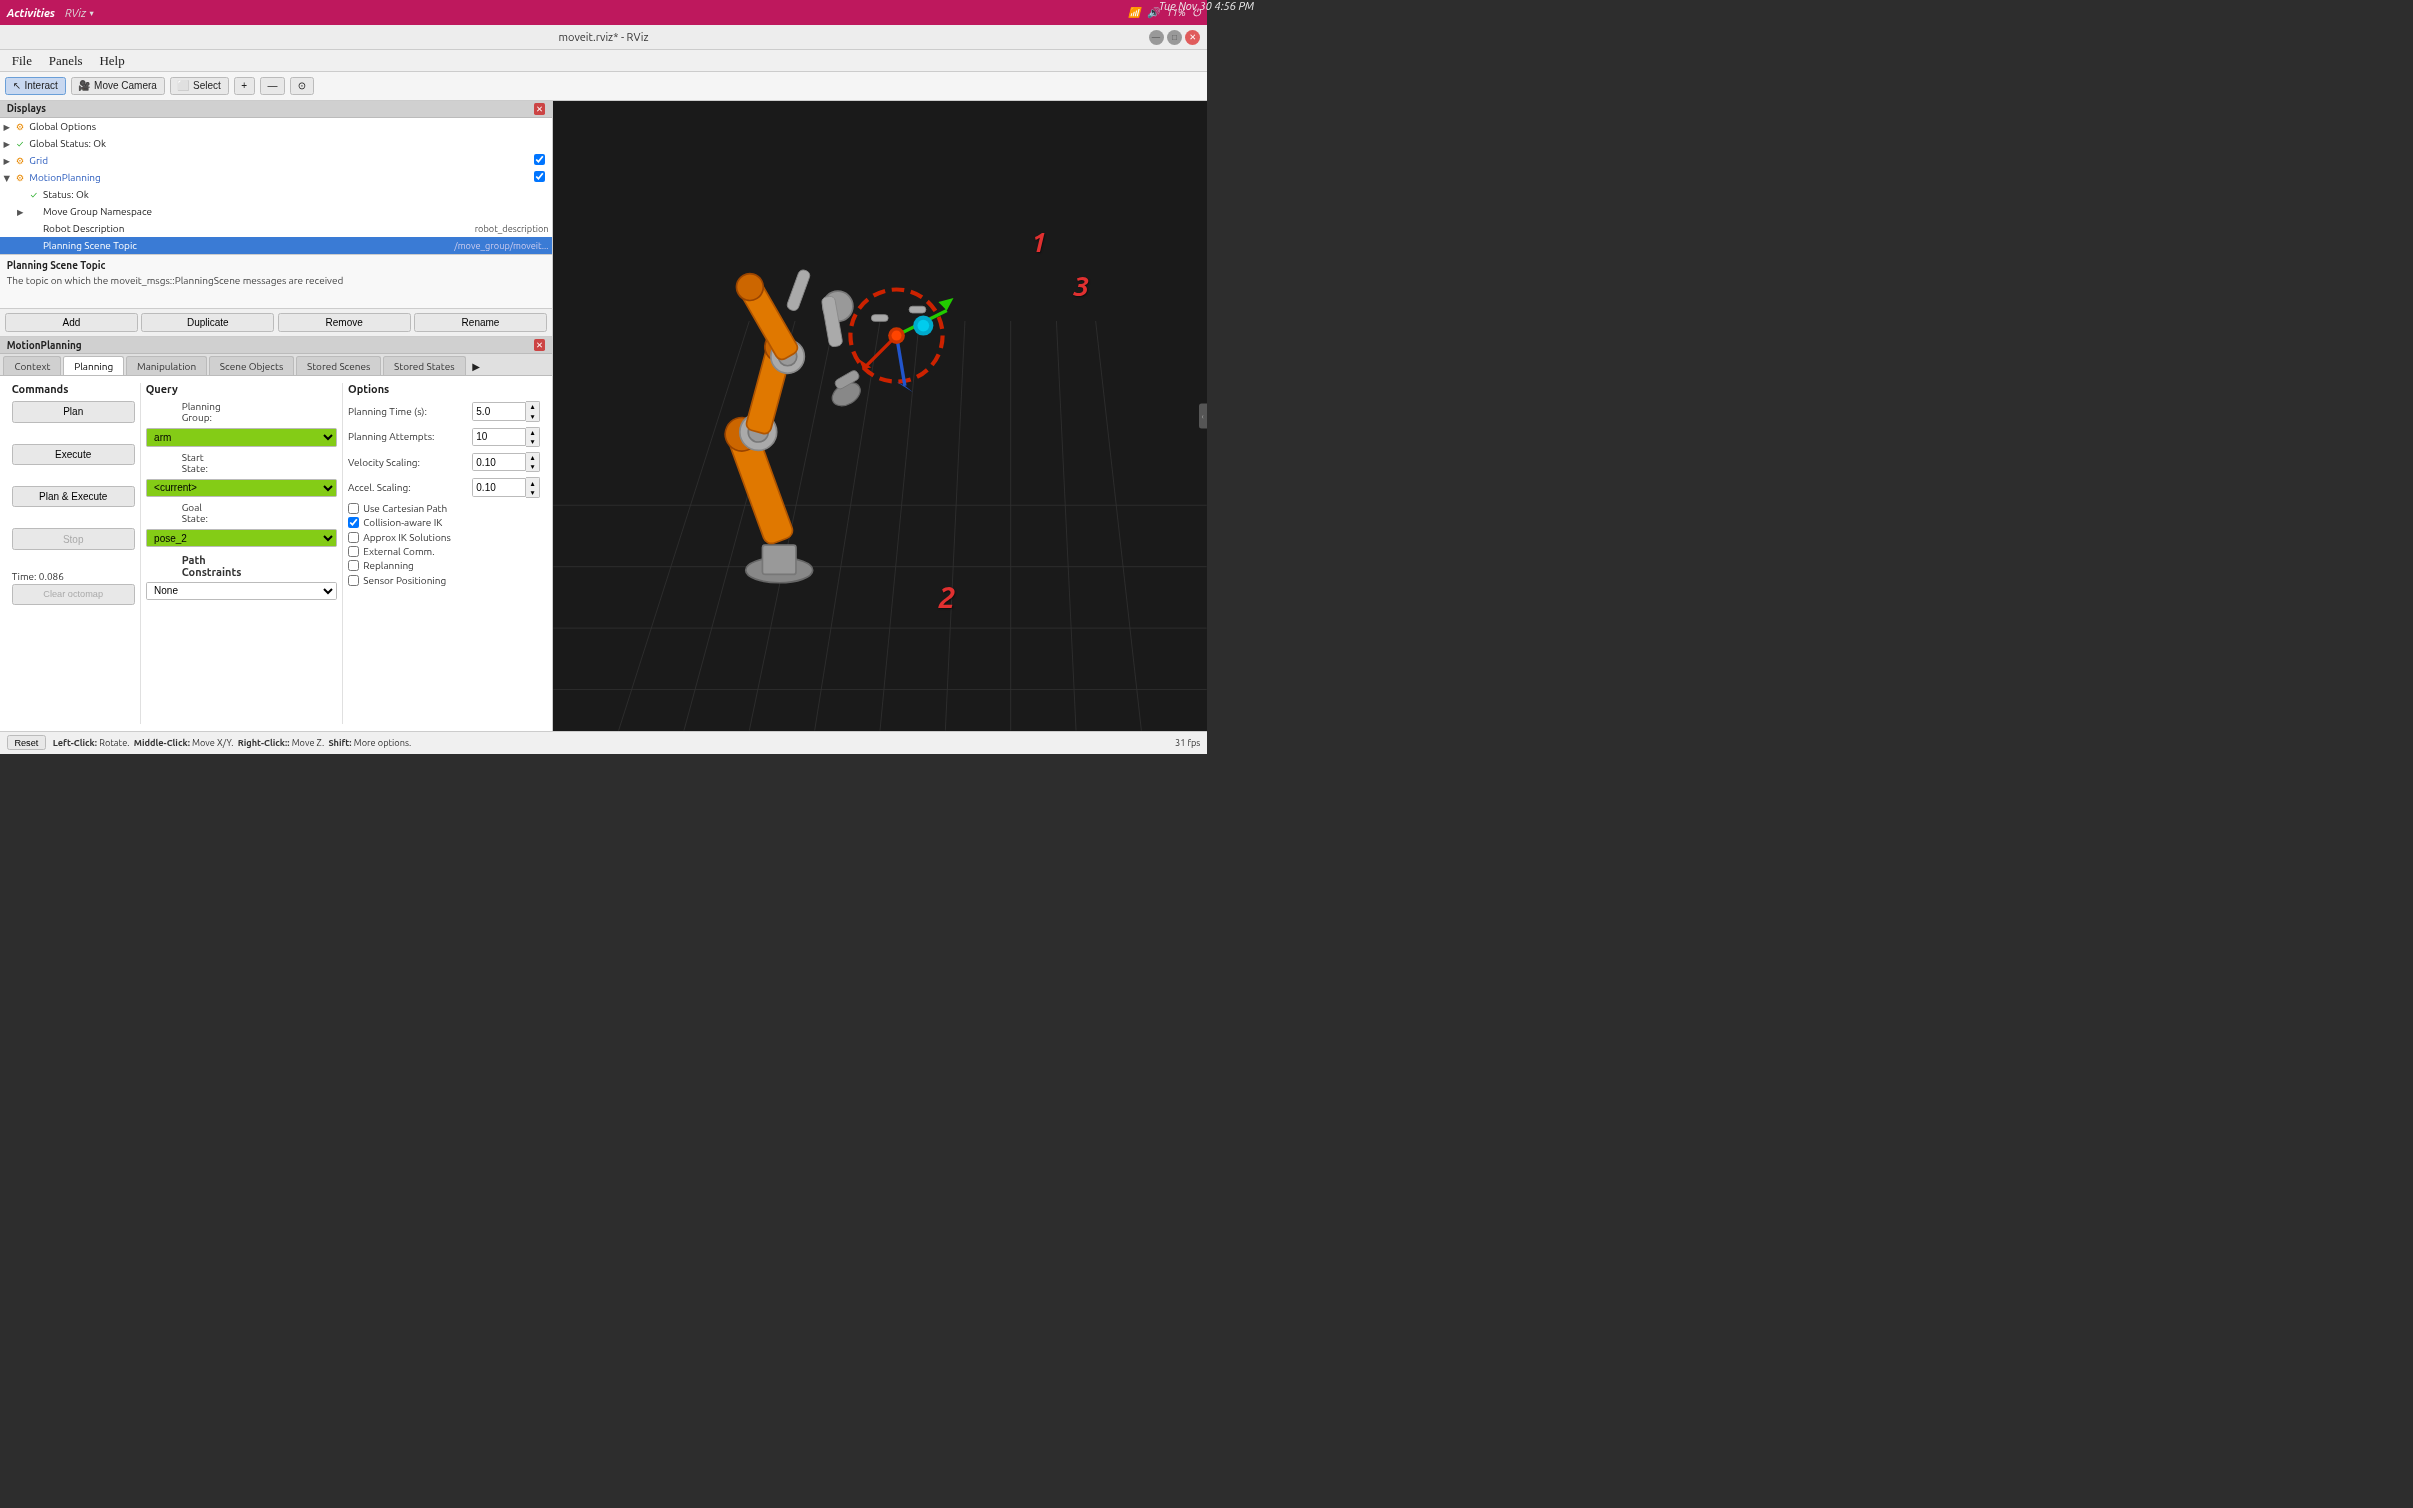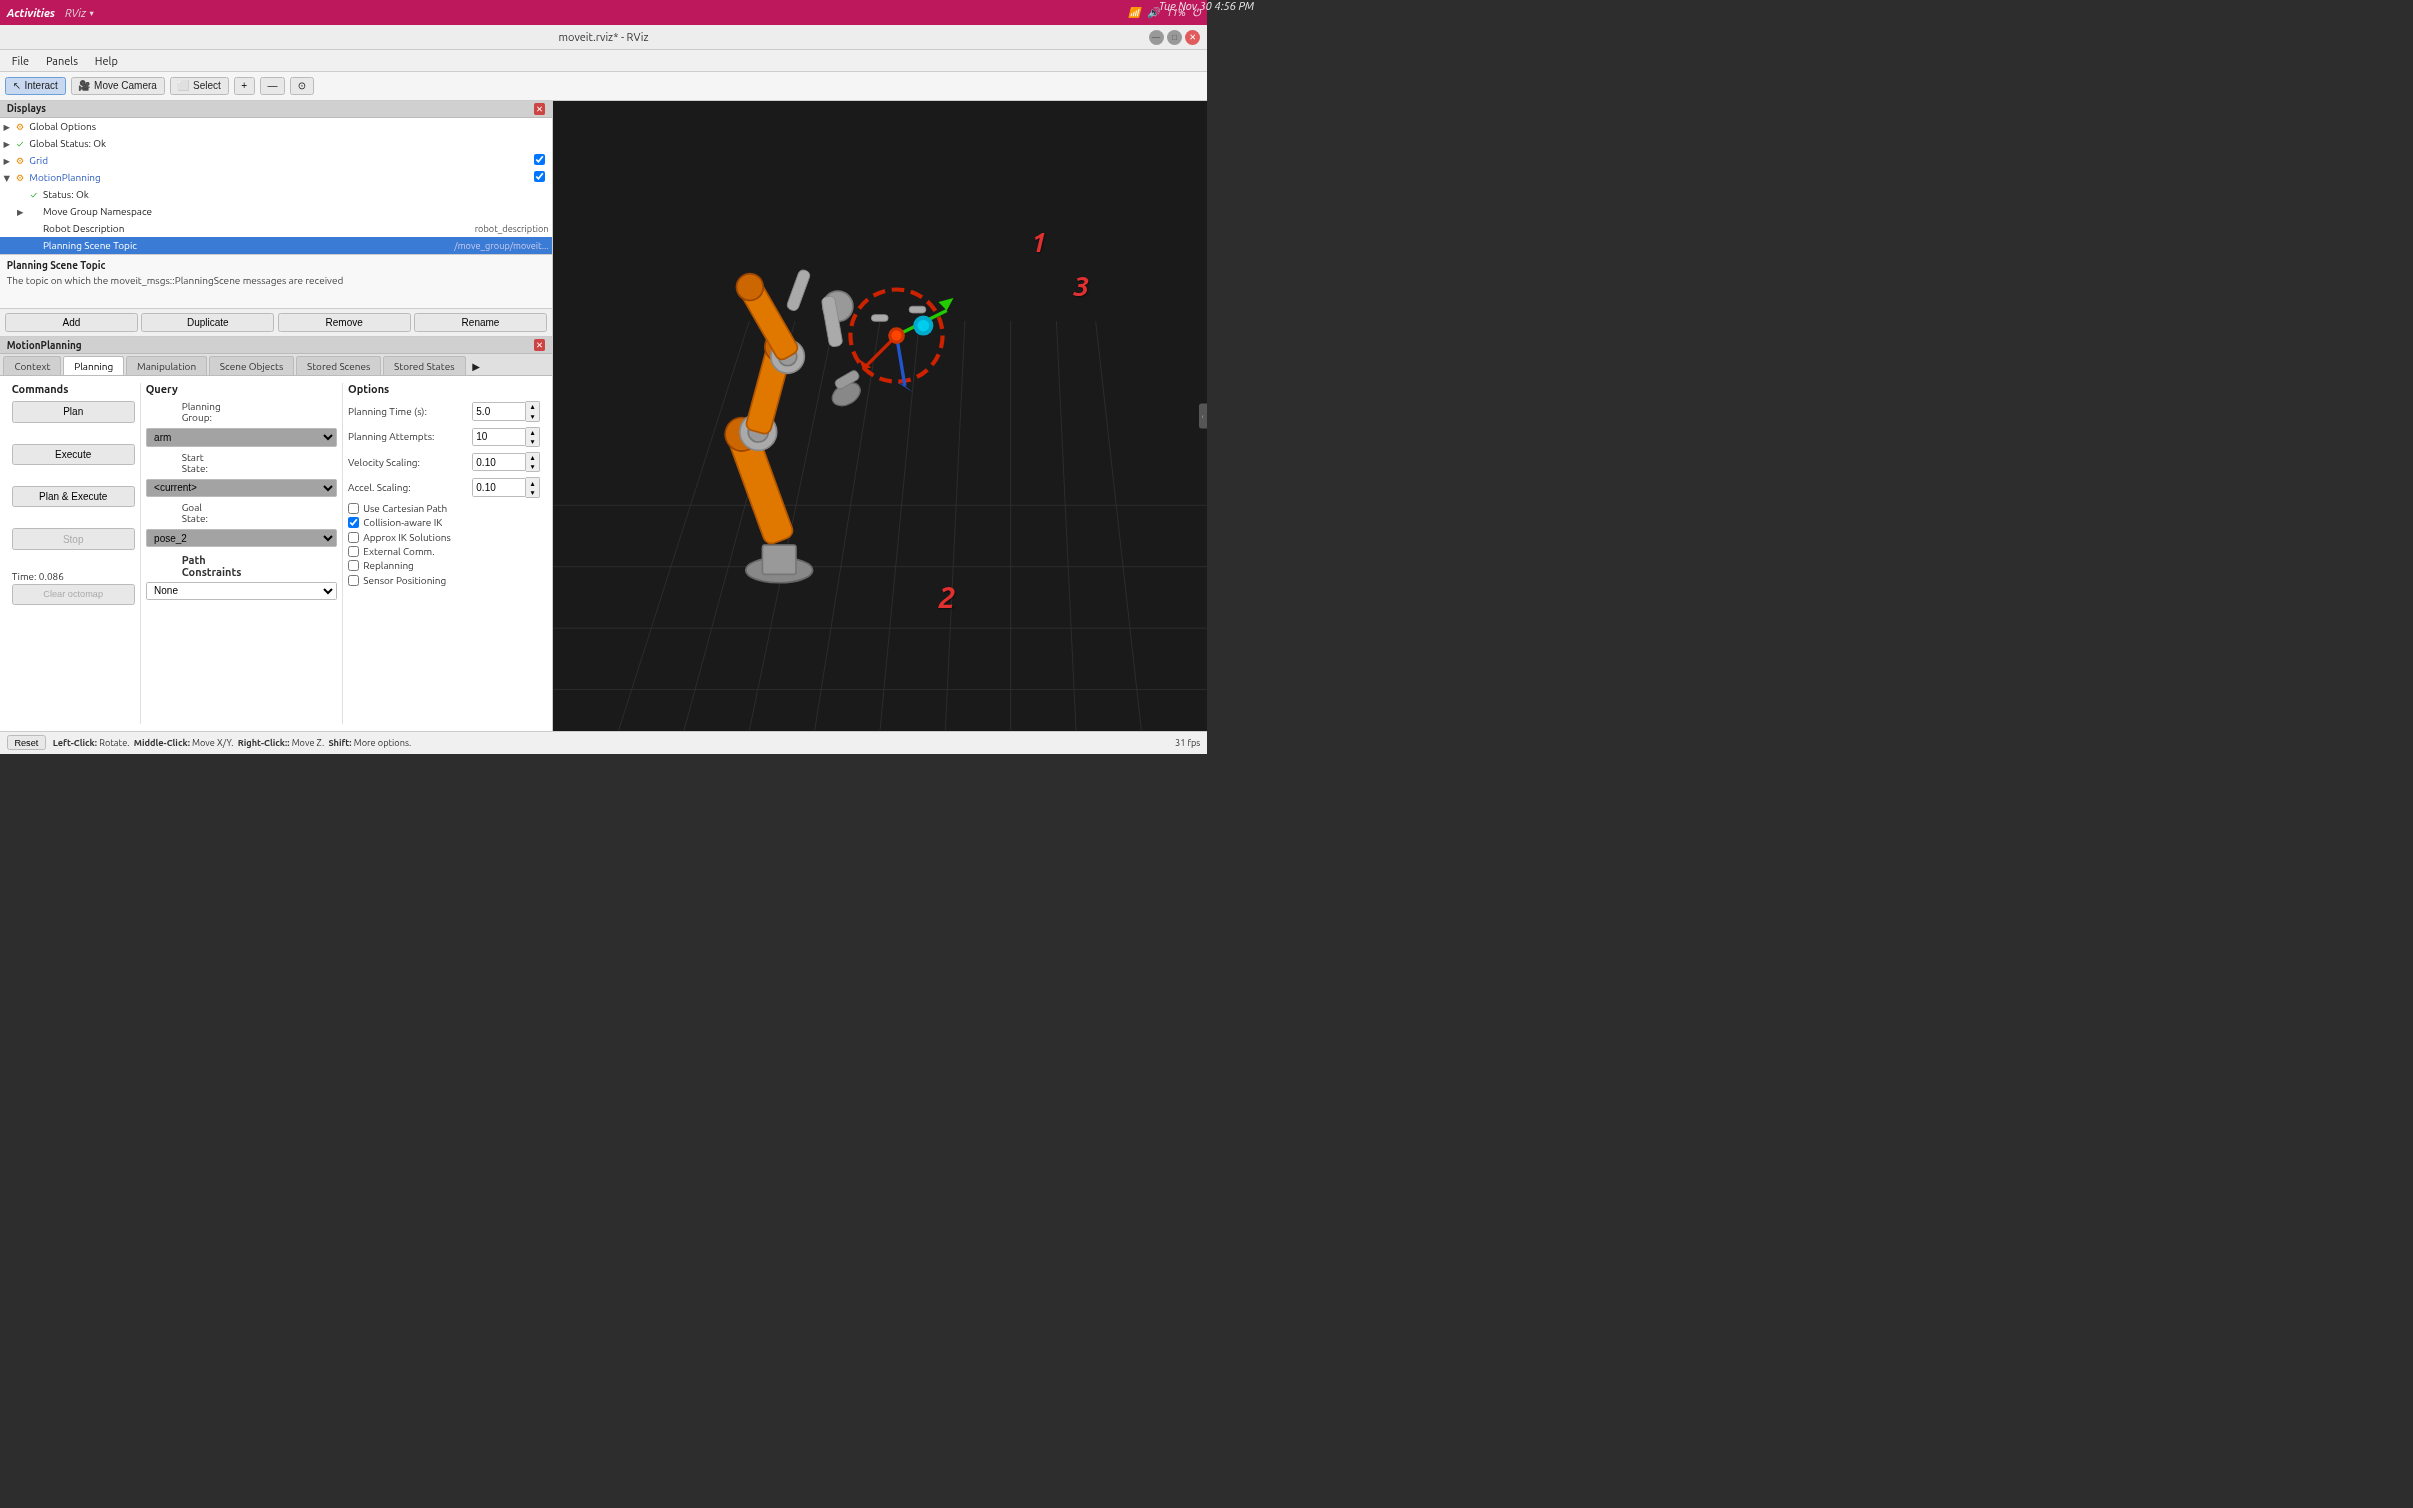--- a/index.html
+++ b/index.html
@@ -55,24 +55,25 @@
       background: #f0f0f0;
       height: 22px;
       display: flex;
       align-items: center;
       padding: 0 5px;
       border-bottom: 0.8px solid #ccc;
       gap: 3.4px;
     }
     .menu-item {
       padding: 1.7px 6.7px;
-      font-size: 11px;
+      font-size: 13px;
       color: #222;
       cursor: pointer;
       border-radius: 2.5px;
+      font-family: Liberation Serif, serif;
     }
 
     
     .toolbar {
       background: #f5f5f5;
       height: 28.5px;
       display: flex;
       align-items: center;
       padding: 0 5px;
       border-bottom: 0.8px solid #ccc;
@@ -279,21 +280,21 @@
       font-size: 10px;
       color: #333;
       flex: 1;
     }
     .field-select {
       flex: 1;
       height: 18.4px;
       font-size: 10px;
       border: 0.8px solid #bbb;
       border-radius: 1.7px;
-      background: #a3a3a3;
+      background: #84cc16;
       padding: 0 3.4px;
     }
     .spin-group {
       display: flex;
       align-items: center;
     }
     .spin-input {
       width: 54px;
       height: 18.4px;
       font-size: 10px;

